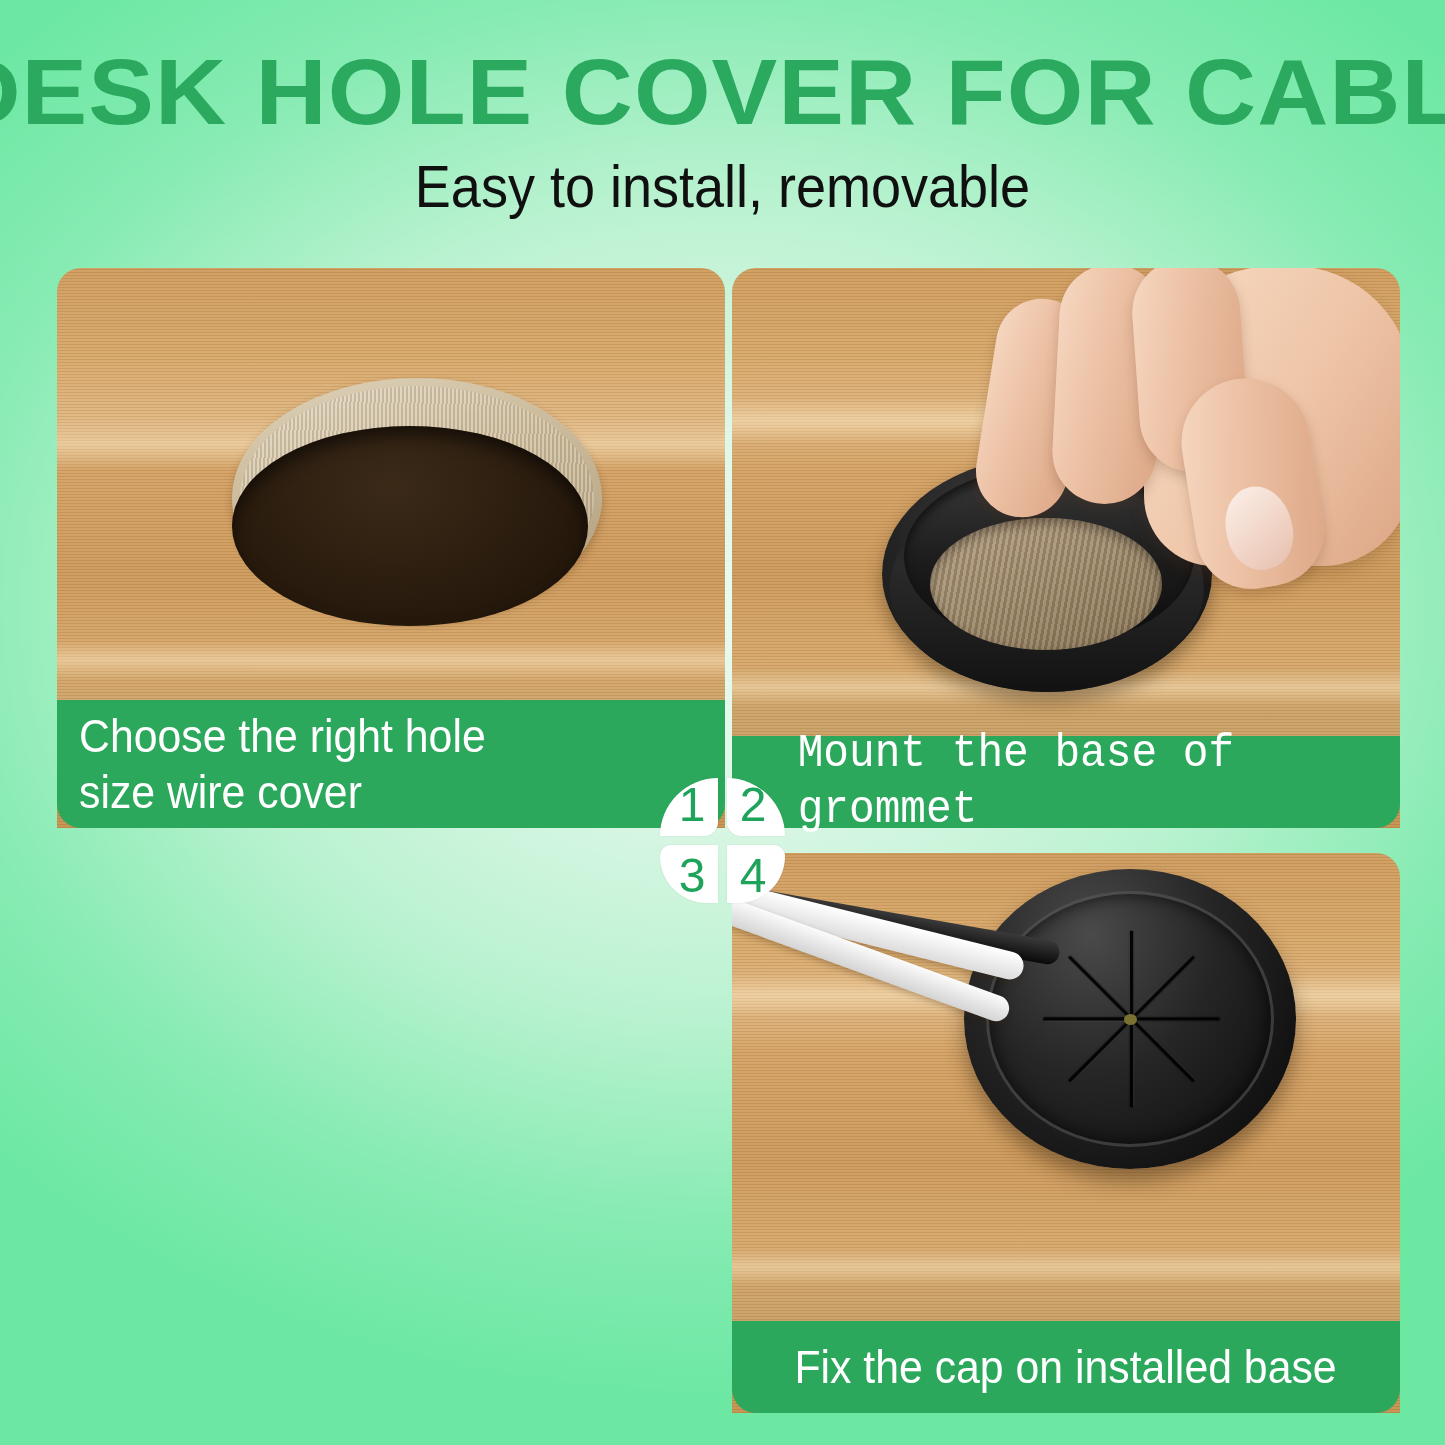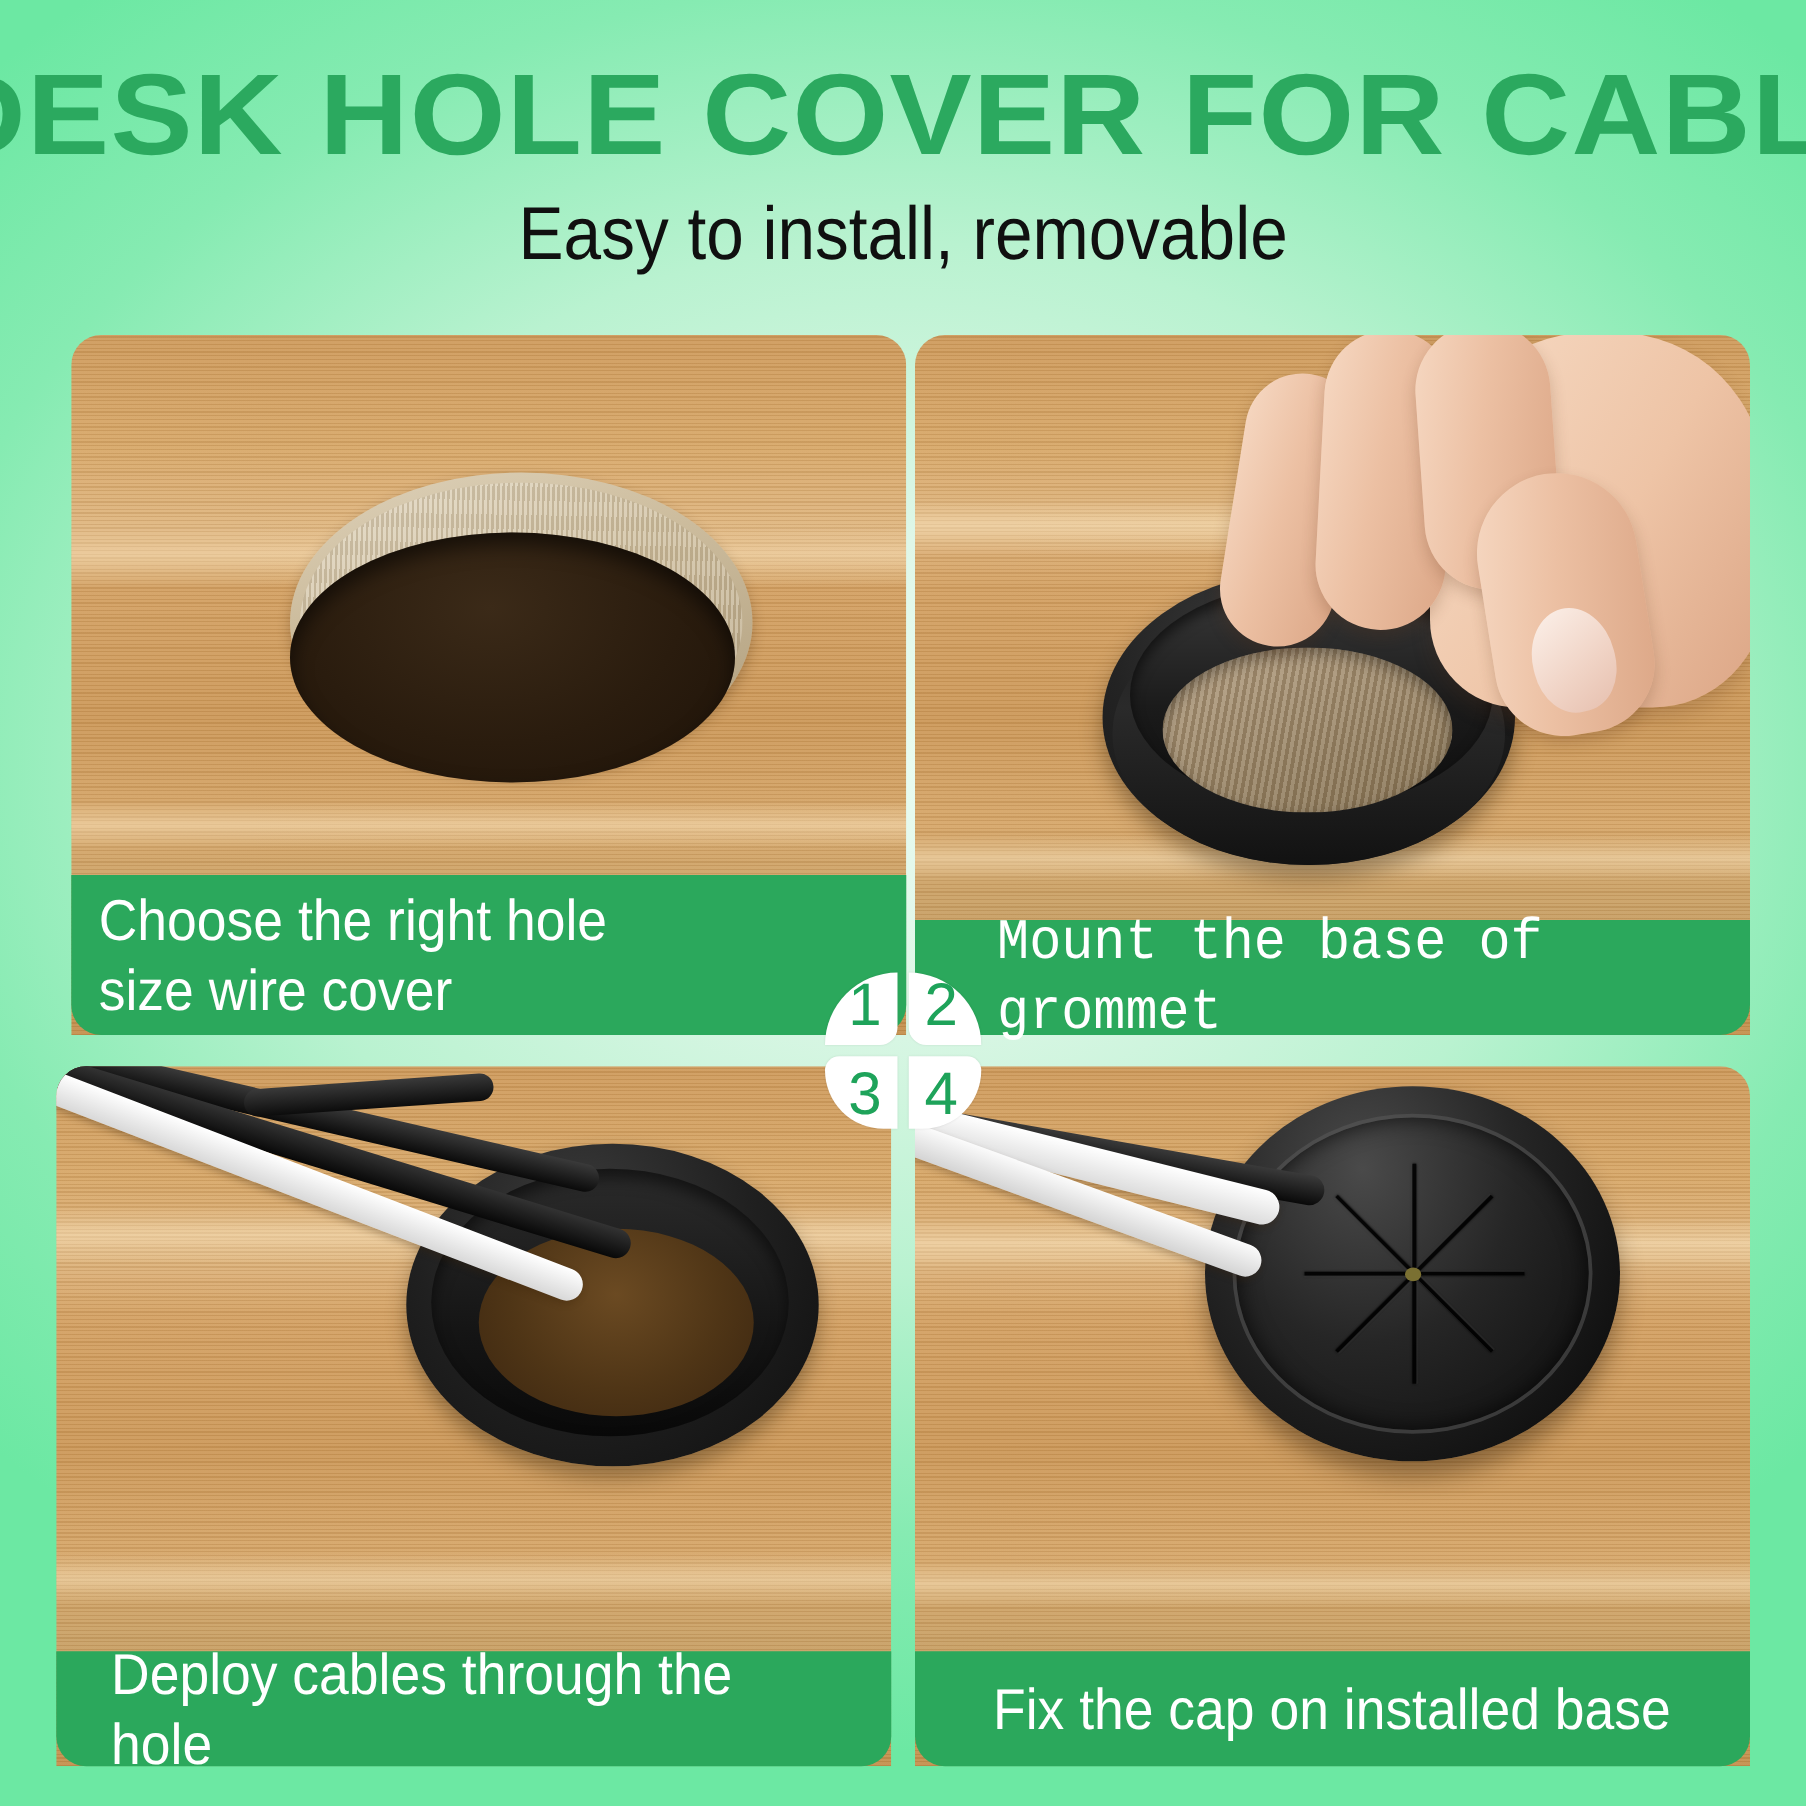--- a/index.html
+++ b/index.html
@@ -271,40 +271,20 @@
           <div class="finger" style="left:220px;top:120px;width:128px;height:210px;transform:rotate(-9deg);border-radius:70px 70px 60px 60px;"></div>
           <div class="nail"></div>
         </div>
       </div>
     </div>
     <div class="caption cap-1line cap-right">
       <span>Mount the base of grommet</span>
     </div>
   </div>
 
-  <div class="panel p3">
-    <div class="photo">
-      <div class="photo-inner">
-        <div class="wood-band" style="top:112px;height:46px;"></div>
-        <div class="wood-band" style="top:390px;height:40px;"></div>
-
-        <div class="p3-base"></div>
-        <div class="p3-base-in"></div>
-        <div class="p3-hole"></div>
-
-        <div class="cable" style="left:-30px;top:28px;width:470px;height:22px;background:linear-gradient(180deg,#3a3a3a,#0a0a0a);transform:rotate(13deg);"></div>
-        <div class="cable" style="left:-30px;top:60px;width:500px;height:24px;background:linear-gradient(180deg,#333,#080808);transform:rotate(17deg);"></div>
-        <div class="cable" style="left:-34px;top:82px;width:470px;height:26px;background:linear-gradient(180deg,#ffffff,#d8d8d8);transform:rotate(21deg);box-shadow:0 3px 6px rgba(60,35,10,0.3);"></div>
-        <div class="cable" style="left:150px;top:12px;width:200px;height:22px;background:linear-gradient(180deg,#3a3a3a,#0c0c0c);transform:rotate(-4deg);border-radius:40px;"></div>
-      </div>
-    </div>
-    <div class="caption cap-1line cap-center">
-      <span>Deploy cables through the hole</span>
-    </div>
-  </div>
 
   <div class="panel p4">
     <div class="photo">
       <div class="photo-inner">
         <div class="wood-band" style="top:120px;height:44px;"></div>
         <div class="wood-band" style="top:395px;height:38px;"></div>
 
         <div class="p4-cap"></div>
         <div class="p4-cap-ring"></div>
         <div class="p4-slits">

